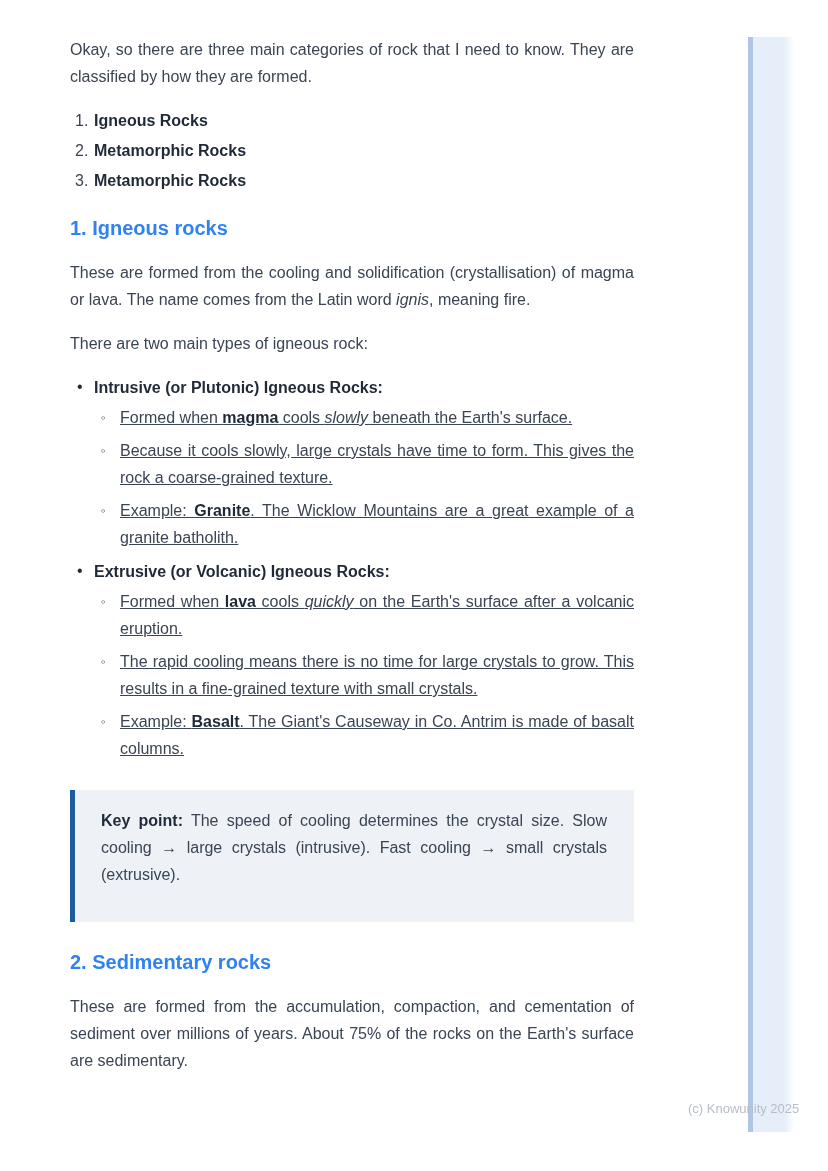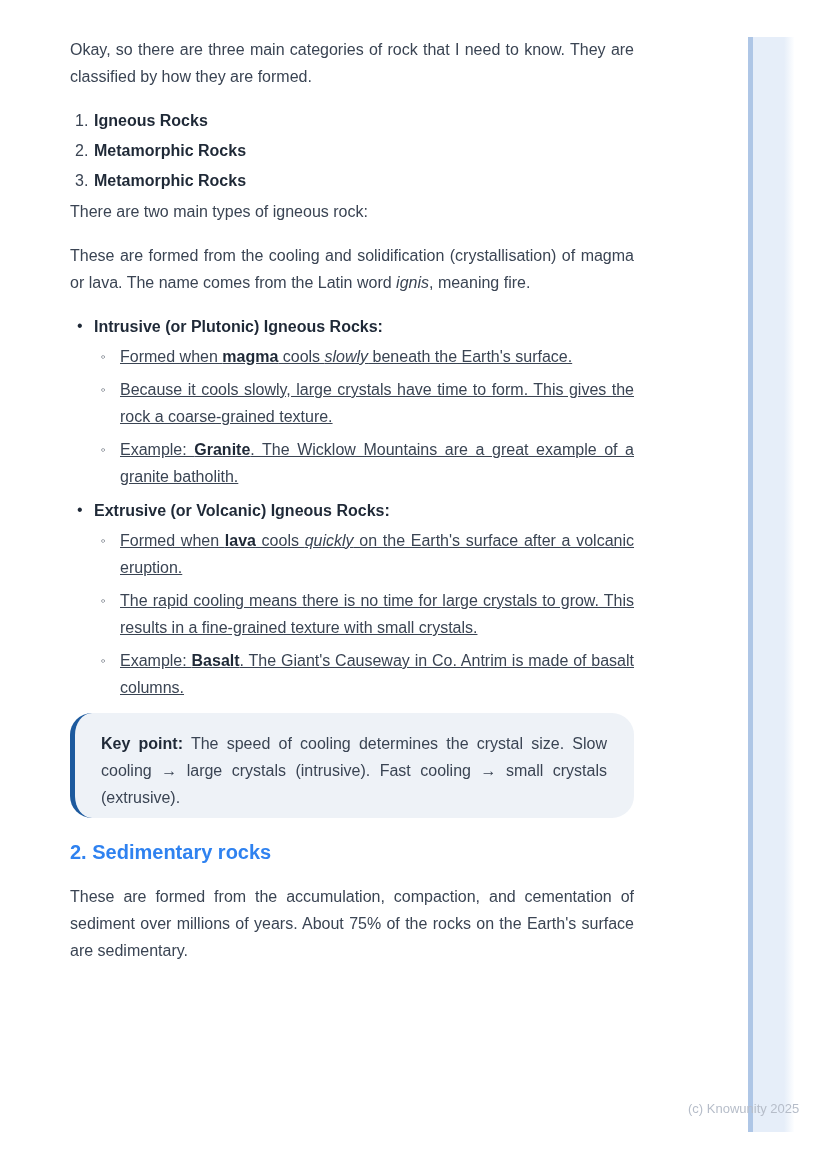--- a/index.html
+++ b/index.html
@@ -77,25 +77,24 @@
   }
   .sub-list .marker{
     position:absolute;
     left:7px;
     top:0;
     font-size:13px;
     color:var(--body-text);
   }
   .sub-text{text-align:justify;text-decoration:underline;}
   .keypoint{
-    margin:12px 0;
+    margin:28px 0;
     background:var(--keypoint-bg);
     border-left:5px solid var(--keypoint-border);
-    padding:17px 27px 7px 26px;
-    border-radius:22px;
+    padding:17px 27px 34px 26px;
   }
   .keypoint .kp-text{
     text-align:justify;
     margin:0;
   }
   .page-strip{
     position:absolute;
     left:748px;
     top:37px;
     width:46px;
@@ -136,24 +135,25 @@
     <li>
       <span class="marker">2.</span>
       <span class="li-title">Metamorphic Rocks</span>
     </li>
     <li>
       <span class="marker">3.</span>
       <span class="li-title">Metamorphic Rocks</span>
     </li>
   </ul>
 
+  <h2 class="section-heading">1. Igneous rocks</h2>
+
+  <p class="para"><span>These are formed from the cooling and solidification (crystallisation) of magma or lava. The name comes from the Latin word </span><span class="i">ignis</span><span>, meaning fire.</span></p>
 
   <p class="para">There are two main types of igneous rock:</p>
-
-  <p class="para"><span>These are formed from the cooling and solidification (crystallisation) of magma or lava. The name comes from the Latin word </span><span class="i">ignis</span><span>, meaning fire.</span></p>
 
   <ul class="top-list">
     <li>
       <span class="marker">•</span>
       <span class="li-strong">Intrusive (or Plutonic) Igneous Rocks:</span>
       <ul class="sub-list">
         <li>
           <span class="marker">◦</span>
           <div class="sub-text"><span>Formed when </span><span class="b">magma</span><span> cools </span><span class="i">slowly</span><span> beneath the Earth's surface.</span></div>
         </li>

